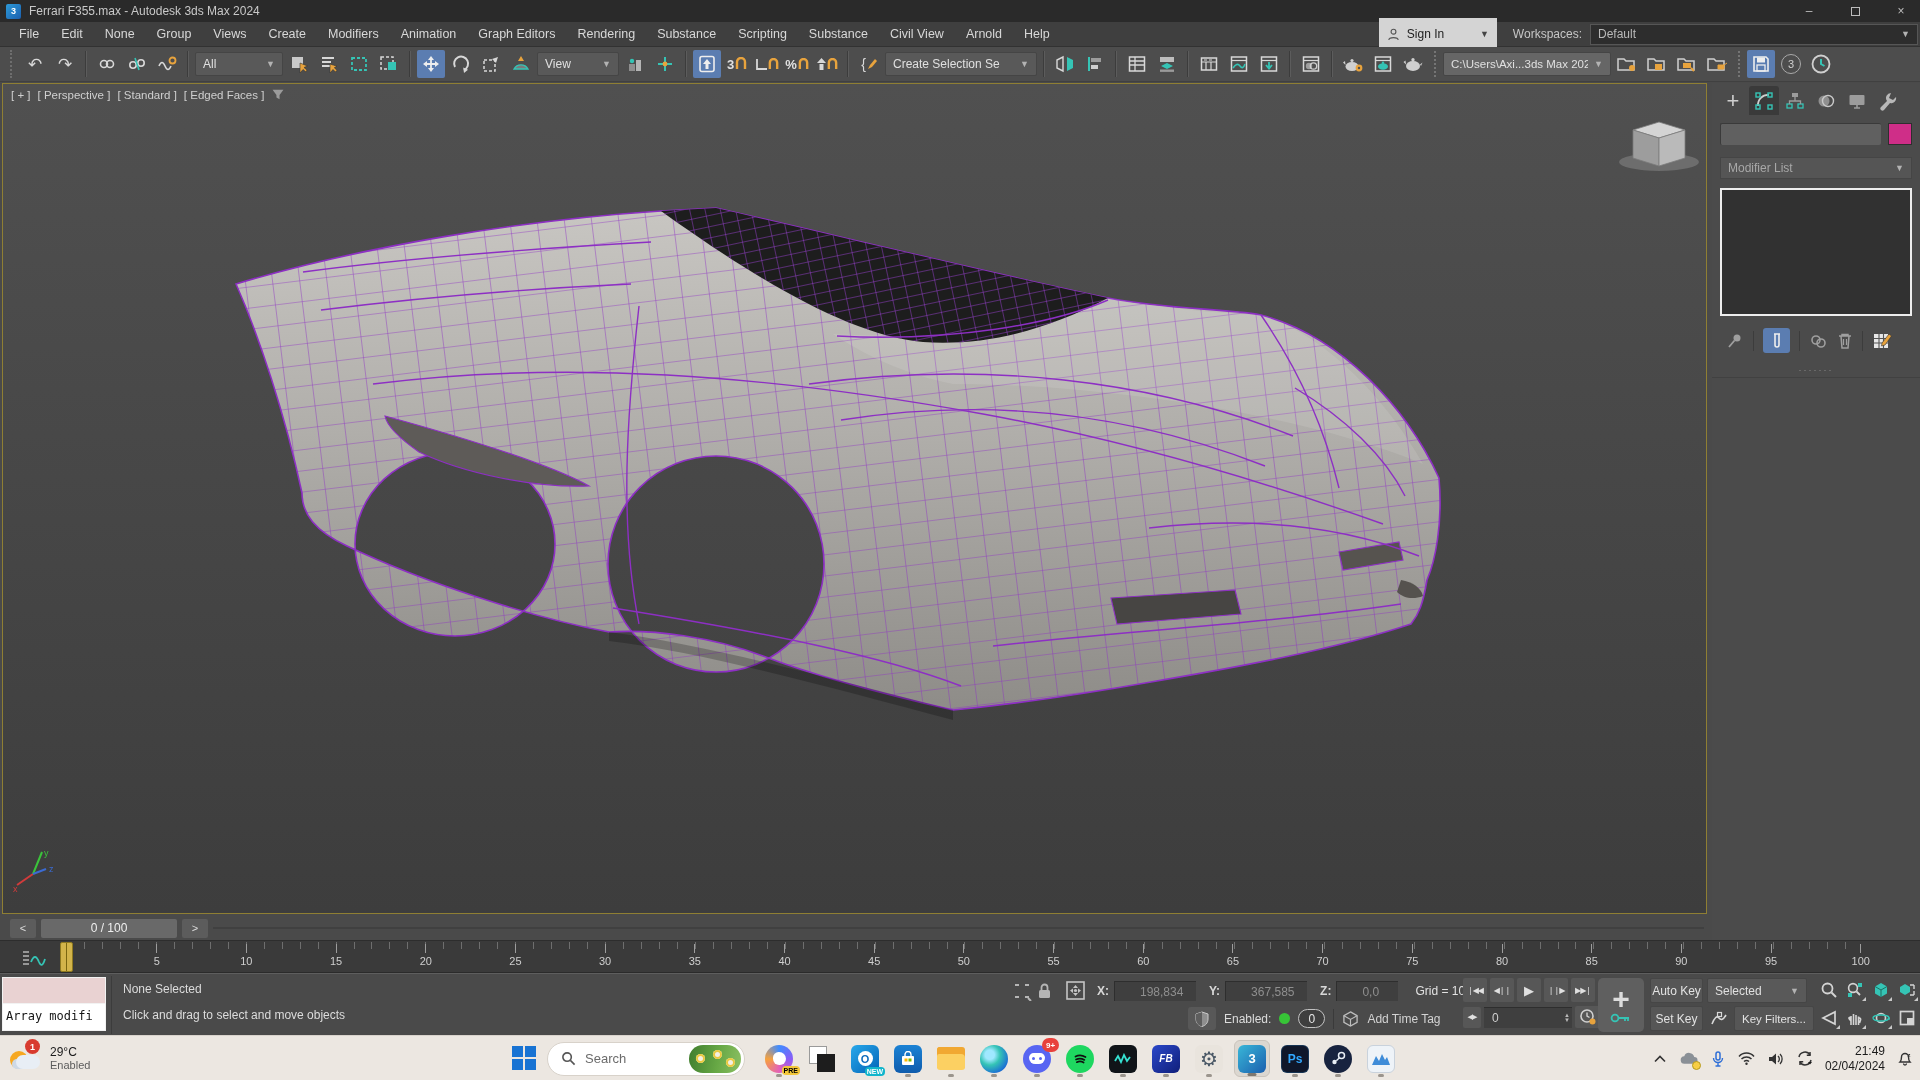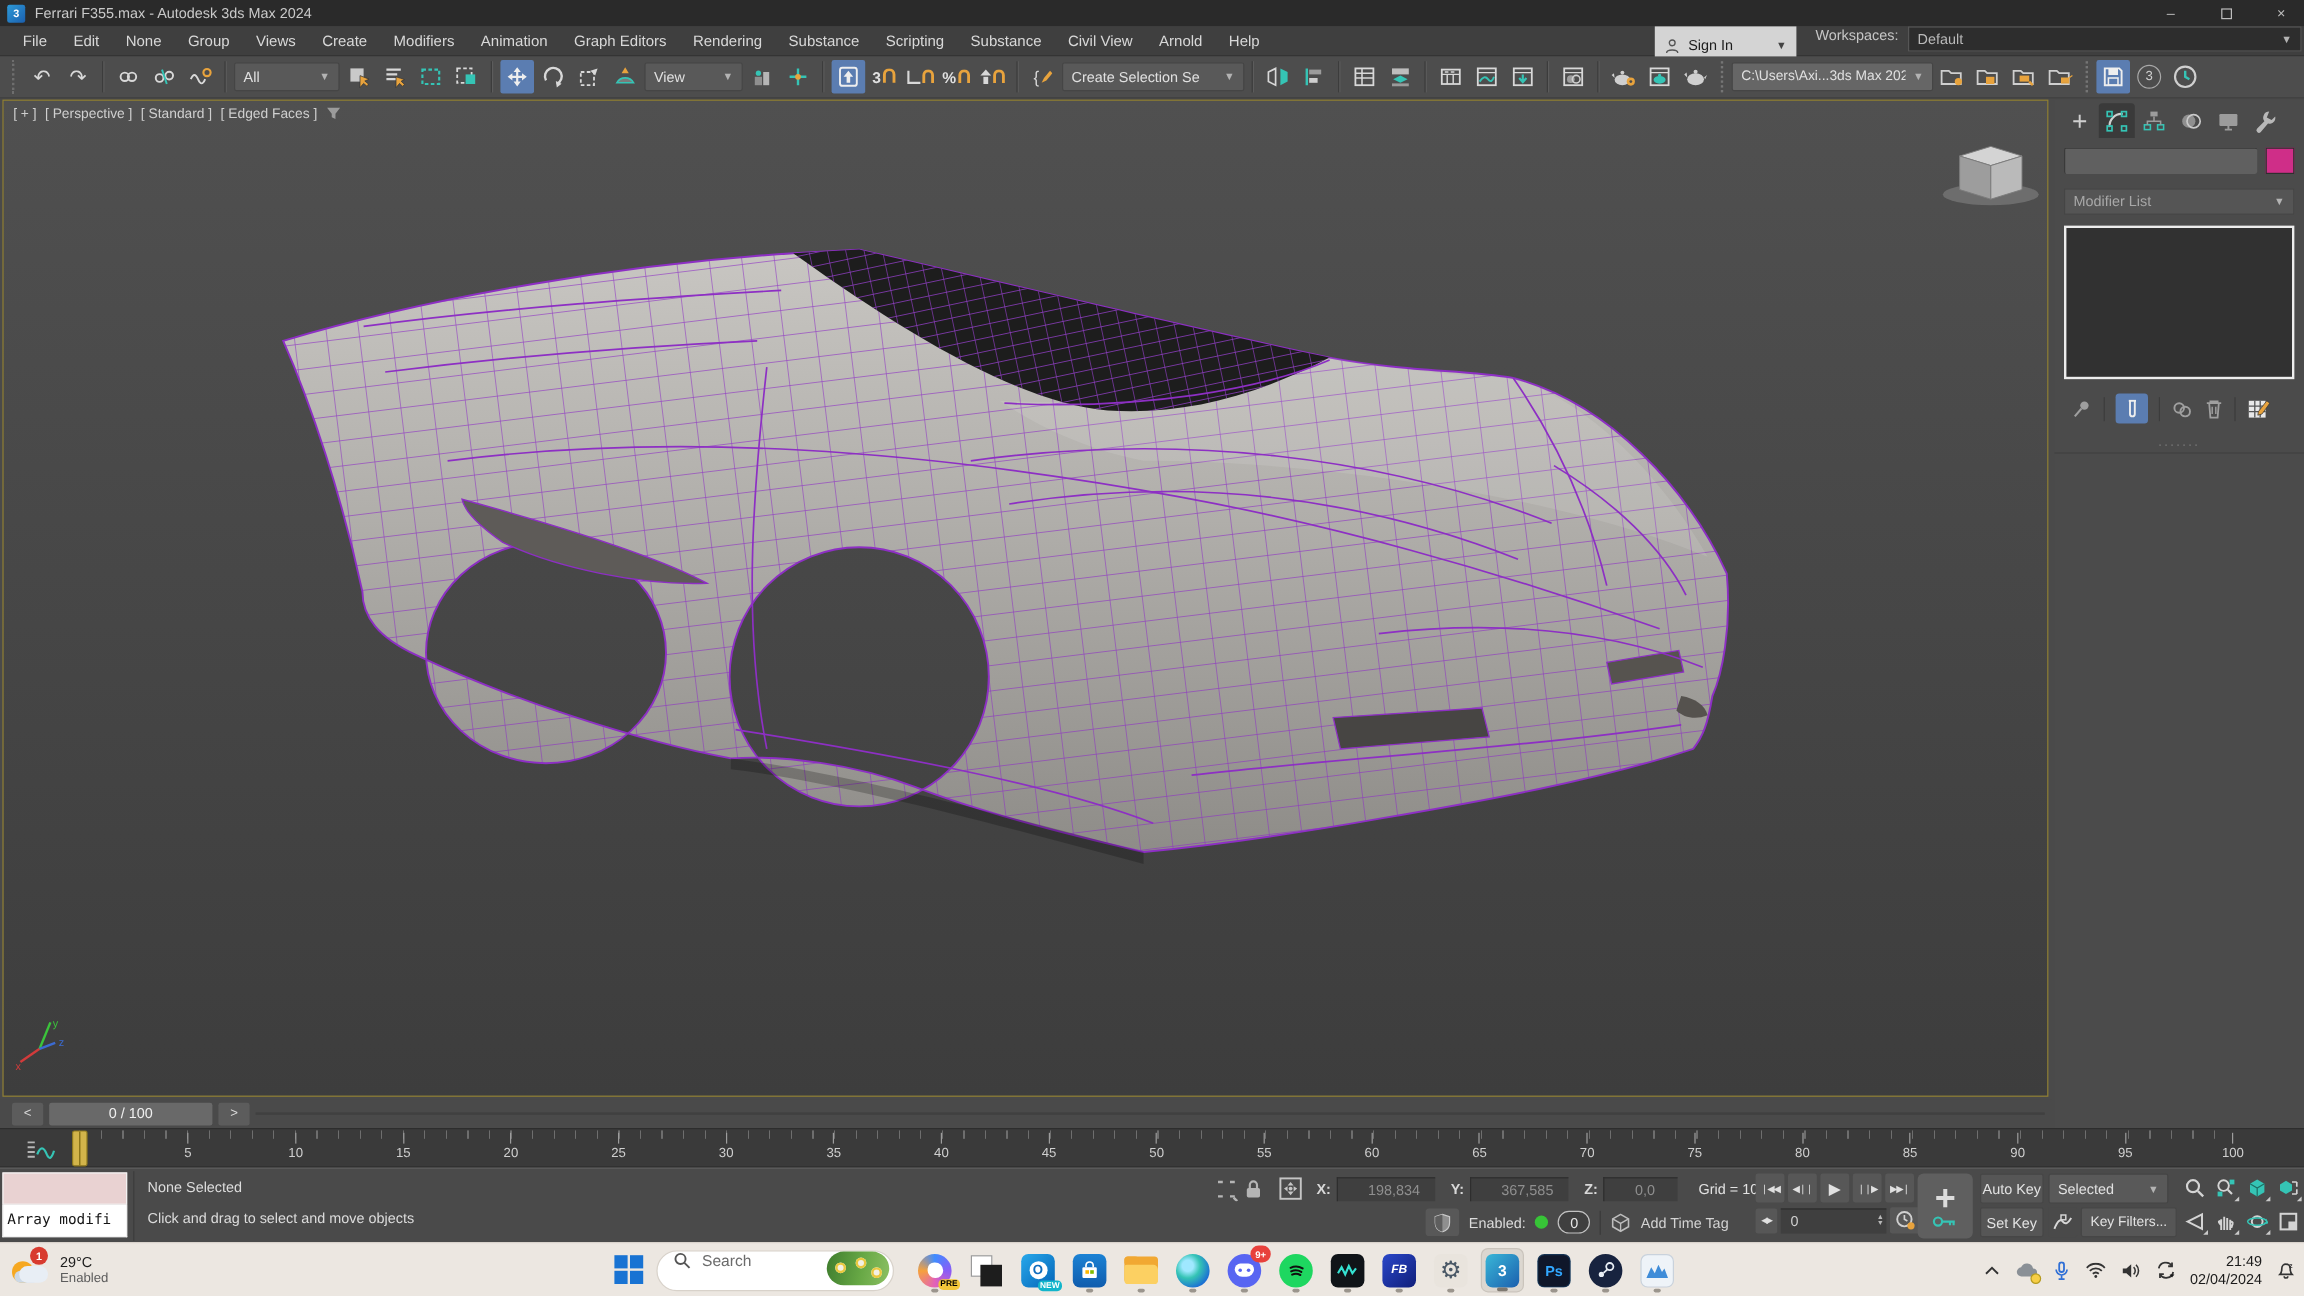--- a/index.html
+++ b/index.html
@@ -8,21 +8,21 @@
   .abs{position:absolute}
   .cen{display:flex;align-items:center;justify-content:center}
 
   
   .tbar{left:0;top:0;width:1920px;height:22px;background:#2a2a2a;display:flex;align-items:center;padding-left:6px;gap:8px;color:#c9c9c9}
   .applogo{width:15px;height:15px;border-radius:2px;background:linear-gradient(135deg,#2d9ad8,#1b5fae);color:#fff;font-size:9px;font-weight:bold;display:flex;align-items:center;justify-content:center}
   .wbtn{width:38px;height:22px;color:#bdbdbd;font-size:12px}
   .maxglyph{width:9px;height:9px;border:1px solid #bdbdbd}
 
   
-  .mbar{left:0;top:22px;width:1920px;height:25px;background:#3f3f3f;border-bottom:1px solid #323232;display:flex;padding-left:8px}
+  .mbar{left:0;top:22px;width:1920px;height:25px;background:#3f3f3f;border-bottom:1px solid #323232;display:flex;align-items:center;padding-left:8px}
   .mbar .mi{padding:0 11px;height:25px;line-height:25px;color:#d8d8d8;font-size:12.5px}
   .signin{background:#d4d4d4;color:#1d1d1d;height:25px;width:118px;padding:16px 8px;gap:7px;display:flex;align-items:center}
   .persvg{width:13px;height:13px}
   .wslabel{color:#c6c6c6;margin:0 8px 0 16px}
   .wsdd{background:#2d2d2d;border:1px solid #565656;color:#b9b9b9;width:328px;height:21px;display:flex;align-items:center;justify-content:space-between;padding:0 7px}
 
   
   .tool{left:0;top:47px;width:1920px;height:35px;background:#4d4d4d;display:flex;align-items:center;gap:2px;padding-left:10px;border-bottom:1px solid #404040}
   .grip{width:5px;height:28px;border-left:2px dotted #6e6e6e;margin-right:4px}
   .tb{width:28px;height:28px;border-radius:2px;display:flex;align-items:center;justify-content:center;color:#d8d8d8;flex:0 0 auto;position:relative}
@@ -107,21 +107,21 @@
   .weather{left:8px;top:5px;display:flex;gap:8px;align-items:center}
   .wicon{width:34px;height:34px;position:relative}
   .sun{position:absolute;left:2px;top:10px;width:18px;height:18px;border-radius:50%;background:#f6a821}
   .cloud{position:absolute;left:8px;top:14px;width:24px;height:14px;border-radius:8px;background:#e8eef5;box-shadow:-6px 2px 0 -2px #cdd9e6}
   .wbadge{position:absolute;right:2px;top:-2px;width:15px;height:15px;border-radius:50%;background:#d83b2f;color:#fff;font-size:9px;display:flex;align-items:center;justify-content:center;font-weight:bold}
   .wtemp{font-size:12px;color:#1c1c1c}
   .wcond{font-size:11px;color:#5c5c5c}
   .tcenter{left:512px;top:4px;display:flex;gap:10px;align-items:center;height:37px}
   .winlogo{width:25px;height:25px;display:grid;grid-template-columns:11px 11px;grid-auto-rows:11px;gap:2px}
   .winlogo i{background:#1873d3}
-  .spill{width:198px;height:34px;background:#fff;border:1px solid #d8d2ca;border-radius:17px;display:flex;gap:9px;padding:0 3px 0 13px}
+  .spill{width:198px;height:34px;background:#fff;border:1px solid #d8d2ca;border-radius:17px;display:flex;align-items:center;gap:9px;padding:0 3px 0 13px}
   .stext{color:#6b6b6b;font-size:13px;flex:1}
   .sflowers{width:52px;height:28px;border-radius:14px;background:linear-gradient(100deg,#3f7d2e,#67a845 55%,#8cc063);position:relative;overflow:hidden}
   .sflowers i{position:absolute;width:9px;height:9px;border-radius:50%;background:#f3f0e4;box-shadow:0 0 0 2px #e9c93f inset}
   .apps{display:flex;gap:7px;align-items:center;margin-left:6px}
   .app{width:36px;height:37px;position:relative;display:flex;align-items:center;justify-content:center;border-radius:6px}
   .app .rdot{position:absolute;bottom:0px;left:50%;transform:translateX(-50%);width:6px;height:3px;border-radius:2px;background:#9b958d}
   .appactive{background:#dcd7d0;border:1px solid #cac4bc}
   .appactive .rdot{width:9px;background:#7e7870}
   .badge{position:absolute;border-radius:4px;font-weight:bold;display:flex;align-items:center;justify-content:center}
   .ic28{width:28px;height:28px;border-radius:6px;display:flex;align-items:center;justify-content:center}

